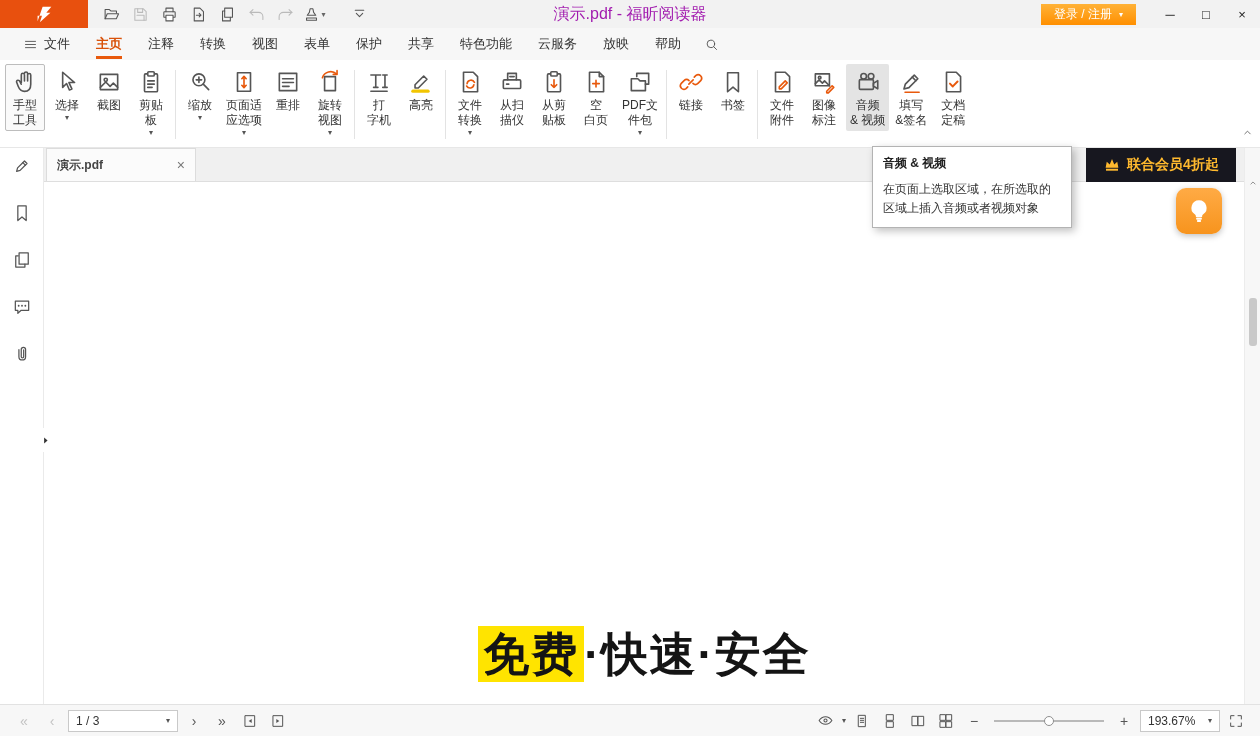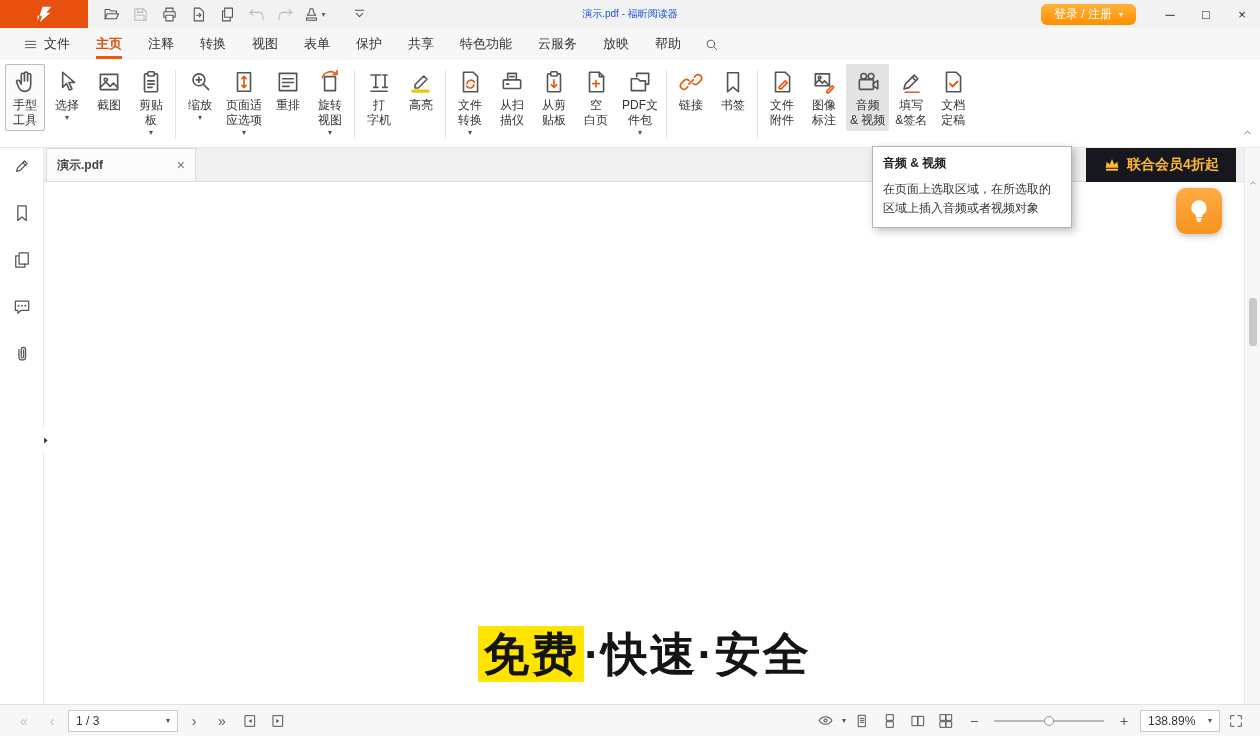--- a/index.html
+++ b/index.html
@@ -12,24 +12,24 @@
   .icon { display:inline-flex; align-items:center; justify-content:center; }
 
   
   .titlebar { height:28px; background:#f2f2f2; display:flex; align-items:center; position:relative; }
   .logo { width:88px; height:28px; background:#e8500e; display:flex; align-items:center; justify-content:center; flex:none; }
   .qat { display:flex; align-items:center; gap:2px; margin-left:10px; }
   .qat-btn { width:27px; height:24px; display:flex; align-items:center; justify-content:center; border-radius:3px; color:#555; }
   .qat-btn.disabled { opacity:.35; }
   .qat-sep { width:14px; }
   .qat .caret { font-size:8px; color:#666; margin-left:1px; }
-  .title-text { position:absolute; left:50%; transform:translateX(-50%); font-size:10px; color:#1d4ed8; white-space:nowrap; }
+  .title-text { position:absolute; left:50%; transform:translateX(-50%); font-size:16px; color:#a21caf; white-space:nowrap; }
   .titlebar-right { margin-left:auto; display:flex; align-items:center; height:100%; }
   .login-pill { background:linear-gradient(180deg,#ffb237,#ff8f00); color:#fff; font-size:12px; height:21px;
-    padding:0 13px; border-radius:6px; display:flex; align-items:center; gap:7px; margin-right:16px; cursor:default; }
+    padding:0 13px; border-radius:0; display:flex; align-items:center; gap:7px; margin-right:16px; cursor:default; }
   .login-pill .caret { font-size:8px; }
   .win-btn { width:36px; height:28px; display:flex; align-items:center; justify-content:center; font-size:13px; color:#222; }
 
   
   .menubar { height:32px; display:flex; align-items:stretch; background:#f7f7f7; padding-left:10px; }
   .menu-item { display:flex; align-items:center; gap:6px; padding:0 13px; font-size:13px; color:#333; position:relative; white-space:nowrap; }
   .menu-item.active { color:#d9520a; font-weight:bold; }
   .menu-item.active::after { content:""; position:absolute; left:13px; right:13px; bottom:1px; height:3px; background:#e8590c; }
   .menu-search { display:flex; align-items:center; padding:0 10px; }
 
@@ -609,21 +609,21 @@
         <rect x="12.5" y="13" width="8" height="8.5"></rect>
       </svg>
     </span>
   <span class="sb-btn">−</span>
   <div class="slider">
     <div class="track"></div>
     <div class="thumb"></div>
   </div>
   <span class="sb-btn">+</span>
   <div class="zoom-box">
-    <span class="val">138.89%</span>
+    <span class="val">193.67%</span>
     <span class="box-caret">▾</span>
   </div>
   <span class="sb-btn icon">
       <svg width="16" height="16" viewBox="0 0 24 24" fill="none" stroke="#555" stroke-width="1.5" stroke-linecap="round" stroke-linejoin="round">
         <path d="M4 9V4h5M15 4h5v5M20 15v5h-5M9 20H4v-5"></path>
       </svg>
     </span>
 </div>
 
 </body></html>

